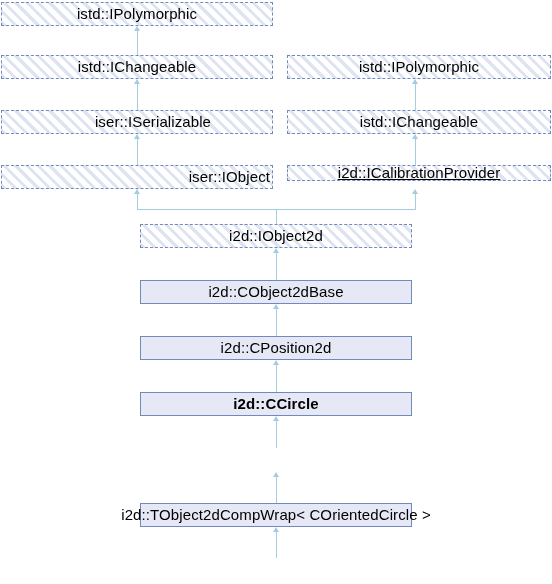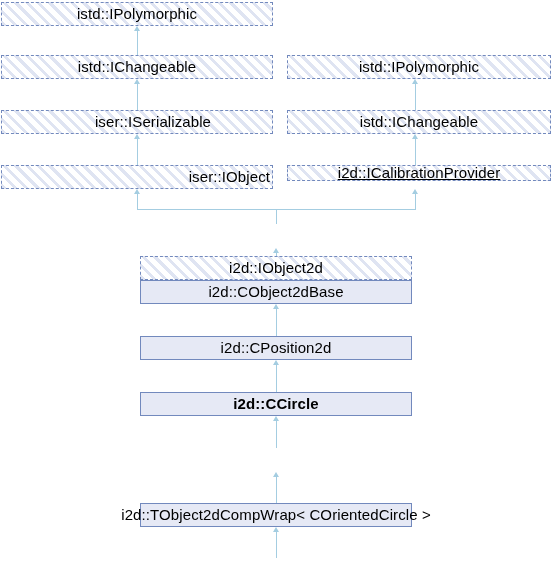--- a/index.html
+++ b/index.html
@@ -149,21 +149,21 @@
   </div>
 
   <div class="node abstract" style="left:1px; top:165px; width:272px; height:24px;justify-content:flex-end;">
     <span class="label">iser::IObject</span>
   </div>
 
   <div class="node abstract" style="left:287px; top:165px; width:264px; height:16px;text-decoration:underline;">
     <span class="label">i2d::ICalibrationProvider</span>
   </div>
 
-  <div class="node abstract" style="left:140px; top:224px; width:272px; height:24px;margin-top:32px;">
+  <div class="node abstract" style="left:140px; top:224px; width:272px; height:24px;">
     <span class="label">i2d::IObject2d</span>
   </div>
 
   <div class="node concrete" style="left:140px; top:280px; width:272px; height:24px;">
     <span class="label">i2d::CObject2dBase</span>
   </div>
 
   <div class="node concrete" style="left:140px; top:336px; width:272px; height:24px;">
     <span class="label">i2d::CPosition2d</span>
   </div>

